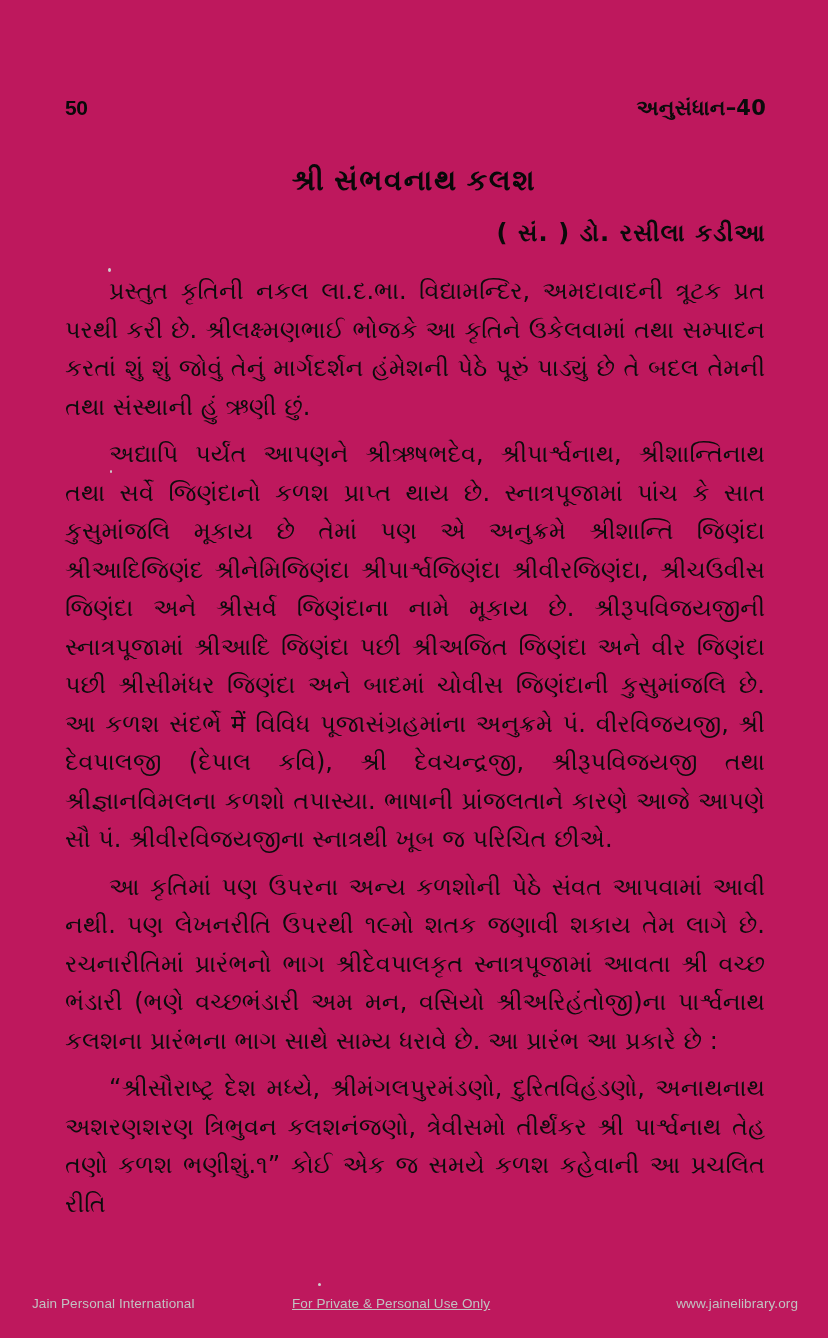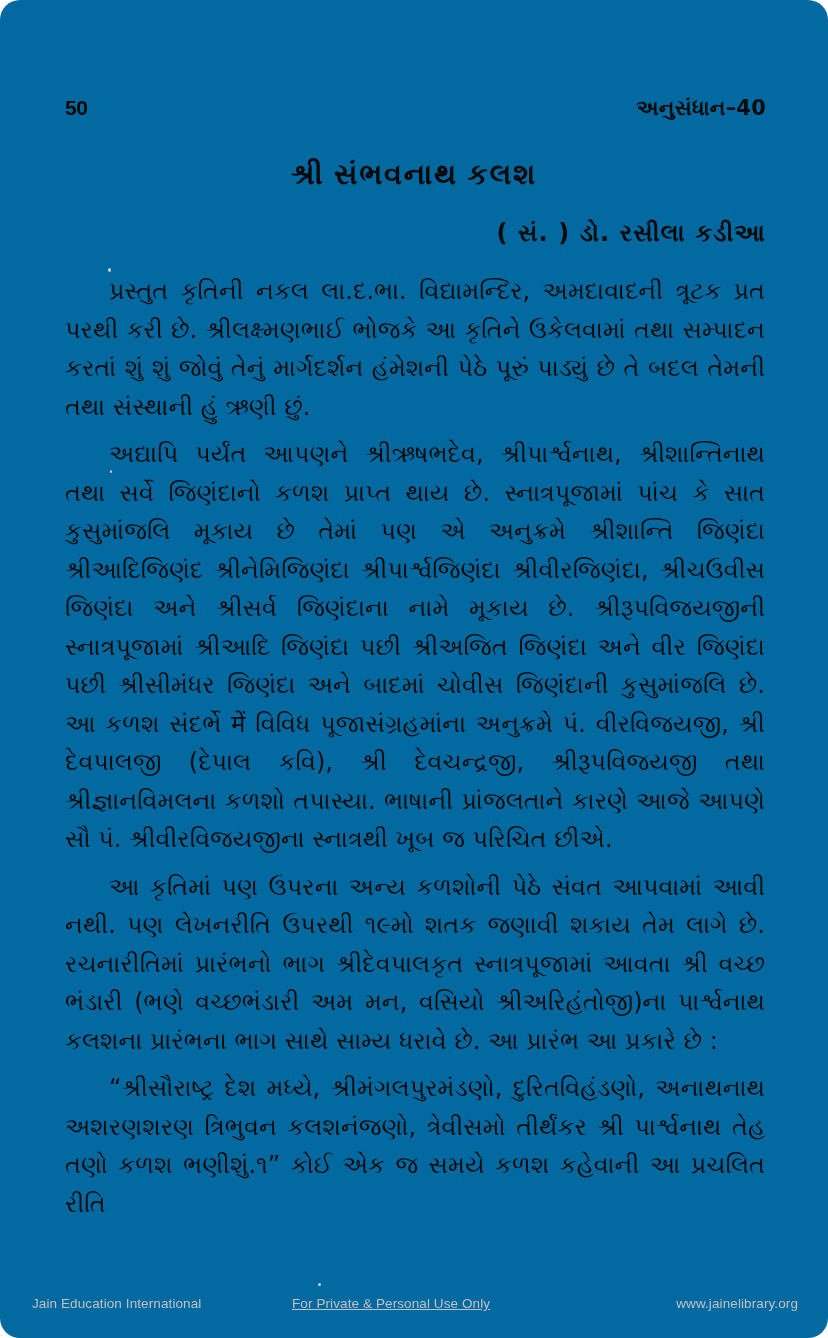--- a/index.html
+++ b/index.html
@@ -4,25 +4,24 @@
 <style>
   html, body {
     margin: 0;
     padding: 0;
     background: #ffffff;
   }
   #page {
     position: relative;
     width: 828px;
     height: 1338px;
-    background: #0369a1;
+    background: #be185d;
     overflow: hidden;
     font-family: "Liberation Sans", "DejaVu Sans", sans-serif;
     color: #0d0d0d;
-    border-radius: 20px;
   }
 
   
   .head-row {
     position: absolute;
     top: 96px;
     left: 65px;
     right: 62px;
     display: flex;
     align-items: baseline;
@@ -38,25 +37,25 @@
     font-family: "DejaVu Sans", sans-serif;
     font-size: 21px;
     font-weight: bold;
     color: #0b0b0b;
     letter-spacing: 0.2px;
   }
 
   
   .title {
     position: absolute;
-    top: 158px;
+    top: 164px;
     left: 0;
     width: 828px;
     text-align: center;
-    font-family: Liberation Sans, sans-serif;
+    font-family: Liberation Serif, serif;
     font-size: 29px;
     font-weight: bold;
     letter-spacing: 1.6px;
     color: #080808;
   }
   .byline {
     position: absolute;
     top: 219px;
     right: 62px;
     font-family: "DejaVu Sans", sans-serif;
@@ -132,18 +131,18 @@
     <p class="tight">અદ્યાપિ પર્યંત આપણને શ્રીઋષભદેવ, શ્રીપાર્શ્વનાથ, શ્રીશાન્તિનાથ તથા સર્વે જિણંદાનો કળશ પ્રાપ્ત થાય છે. સ્નાત્રપૂજામાં પાંચ કે સાત કુસુમાંજલિ મૂકાય છે તેમાં પણ એ અનુક્રમે શ્રીશાન્તિ જિણંદા શ્રીઆદિજિણંદ શ્રીનેમિજિણંદા શ્રીપાર્શ્વજિણંદા શ્રીવીરજિણંદા, શ્રીચઉવીસ જિણંદા અને શ્રીસર્વ જિણંદાના નામે મૂકાય છે. શ્રીરૂપવિજયજીની સ્નાત્રપૂજામાં શ્રીઆદિ જિણંદા પછી શ્રીઅજિત જિણંદા અને વીર જિણંદા પછી શ્રીસીમંધર જિણંદા અને બાદમાં ચોવીસ જિણંદાની કુસુમાંજલિ છે. આ કળશ સંદર્ભે में વિવિધ પૂજાસંગ્રહમાંના અનુક્રમે પં. વીરવિજયજી, શ્રી દેવપાલજી (દેપાલ કવિ), શ્રી દેવચન્દ્રજી, શ્રીરૂપવિજયજી તથા શ્રીજ્ઞાનવિમલના કળશો તપાસ્યા. ભાષાની પ્રાંજલતાને કારણે આજે આપણે સૌ પં. શ્રીવીરવિજયજીના સ્નાત્રથી ખૂબ જ પરિચિત છીએ.</p>
     <p class="tight">આ કૃતિમાં પણ ઉપરના અન્ય કળશોની પેઠે સંવત આપવામાં આવી નથી. પણ લેખનરીતિ ઉપરથી ૧૯મો શતક જણાવી શકાય તેમ લાગે છે. રચનારીતિમાં પ્રારંભનો ભાગ શ્રીદેવપાલકૃત સ્નાત્રપૂજામાં આવતા શ્રી વચ્છ ભંડારી (ભણે વચ્છભંડારી અમ મન, વસિયો શ્રીઅરિહંતોજી)ના પાર્શ્વનાથ કલશના પ્રારંભના ભાગ સાથે સામ્ય ધરાવે છે. આ પ્રારંભ આ પ્રકારે છે :</p>
     <p>“શ્રીસૌરાષ્ટ્ર દેશ મધ્યે, શ્રીમંગલપુરમંડણો, દુરિતવિહંડણો, અનાથનાથ અશરણશરણ ત્રિભુવન કલશનંજણો, ત્રેવીસમો તીર્થંકર શ્રી પાર્શ્વનાથ તેહ તણો કળશ ભણીશું.૧” કોઈ એક જ સમયે કળશ કહેવાની આ પ્રચલિત રીતિ</p>
   </div>
 
   <div class="speck" style="left:108px; top:268px; width:3px; height:4px;"></div>
   <div class="speck" style="left:110px; top:470px; width:2px; height:3px;"></div>
   <div class="speck" style="left:318px; top:1283px; width:3px; height:3px;"></div>
 
   <div class="footer">
-    <span class="f-left">Jain Education International</span>
+    <span class="f-left">Jain Personal International</span>
     <span class="f-center">For Private &amp; Personal Use Only</span>
     <span class="f-right">www.jainelibrary.org</span>
   </div>
 
 </div>
 
 </body></html>

